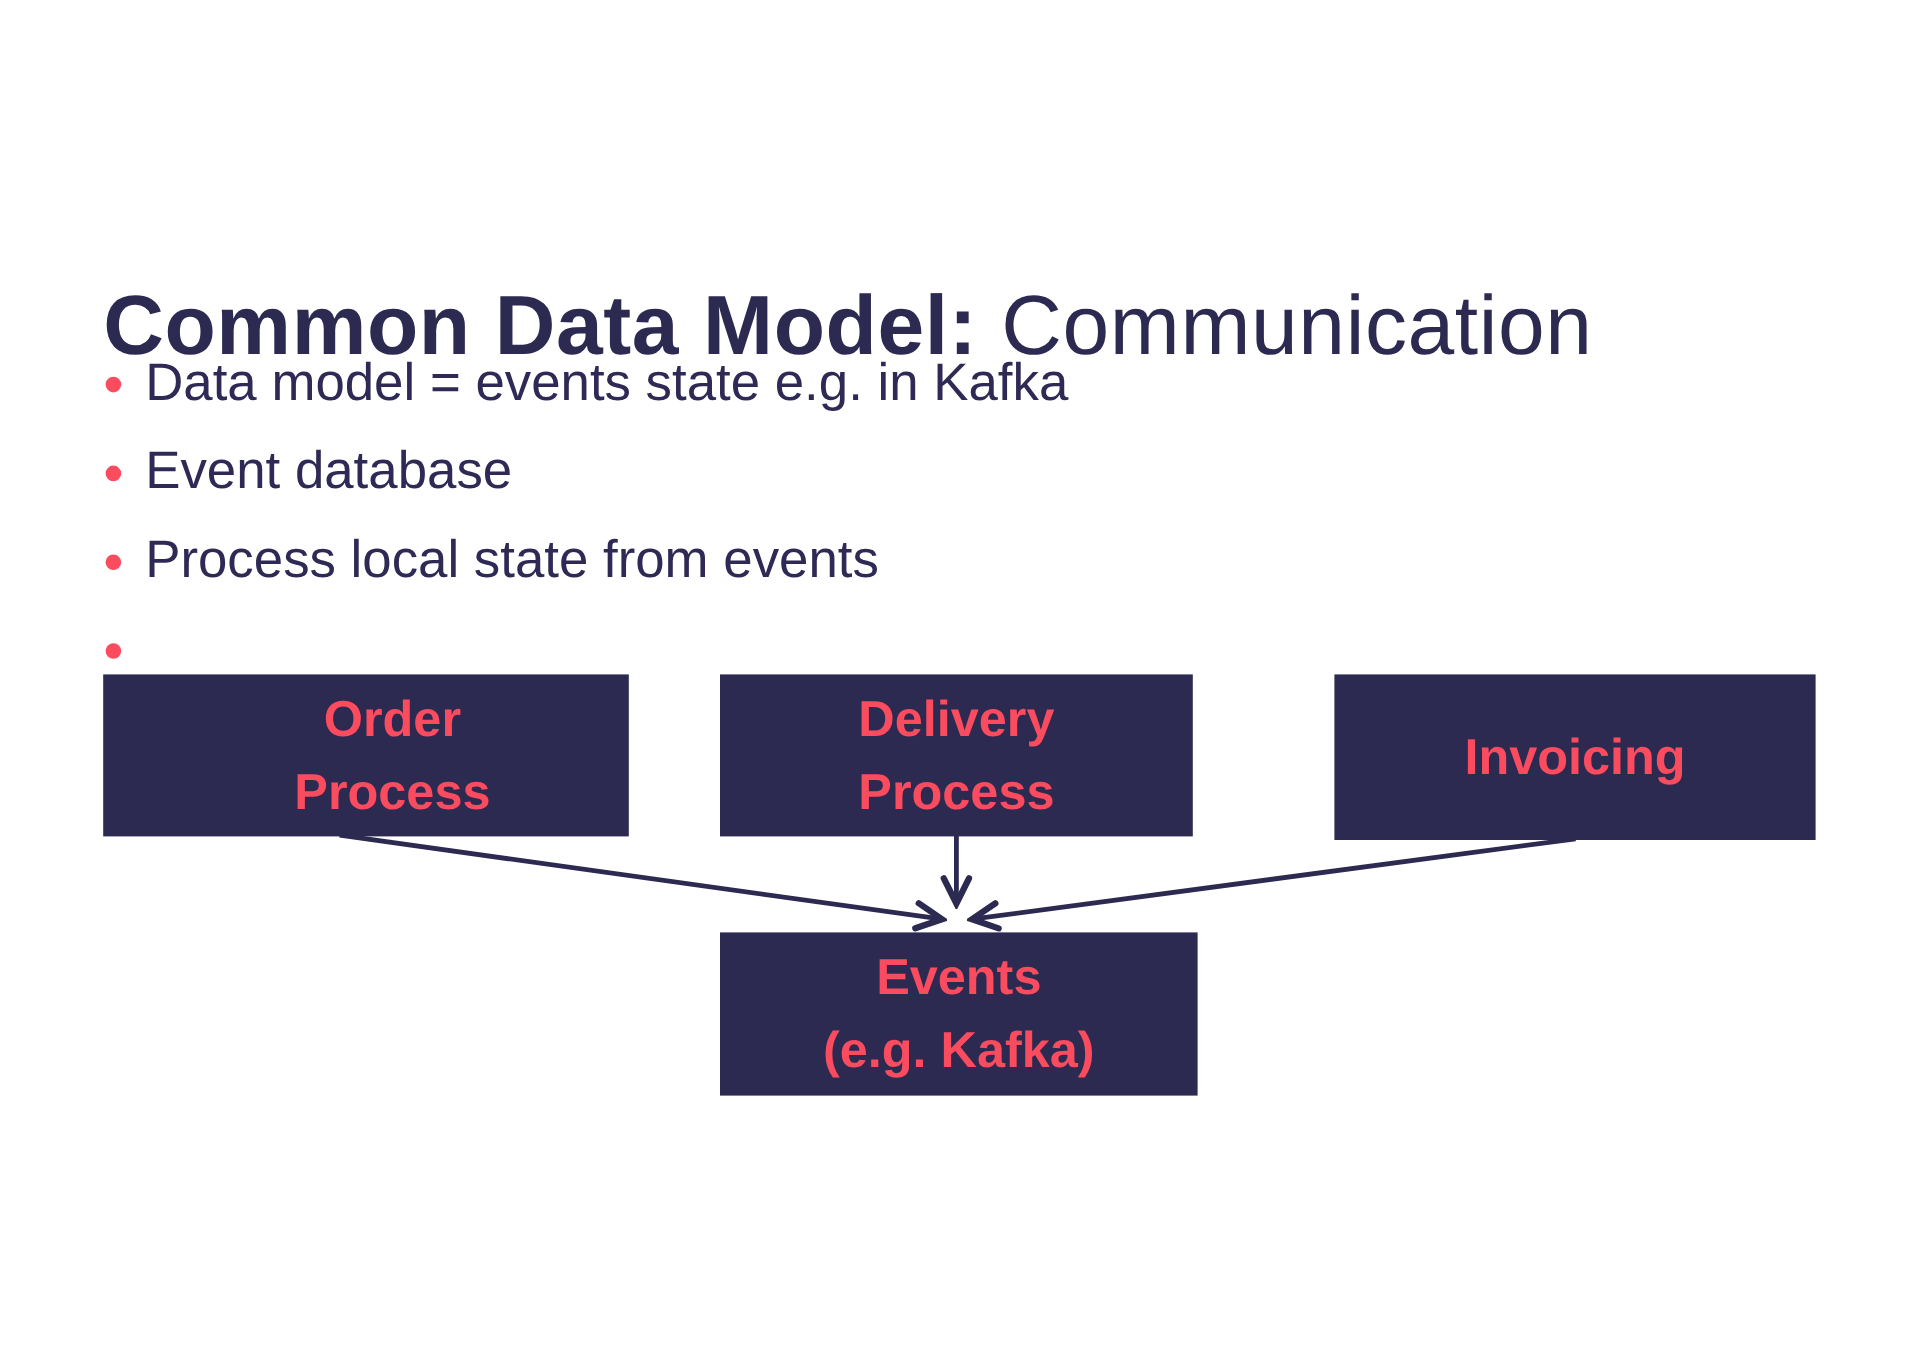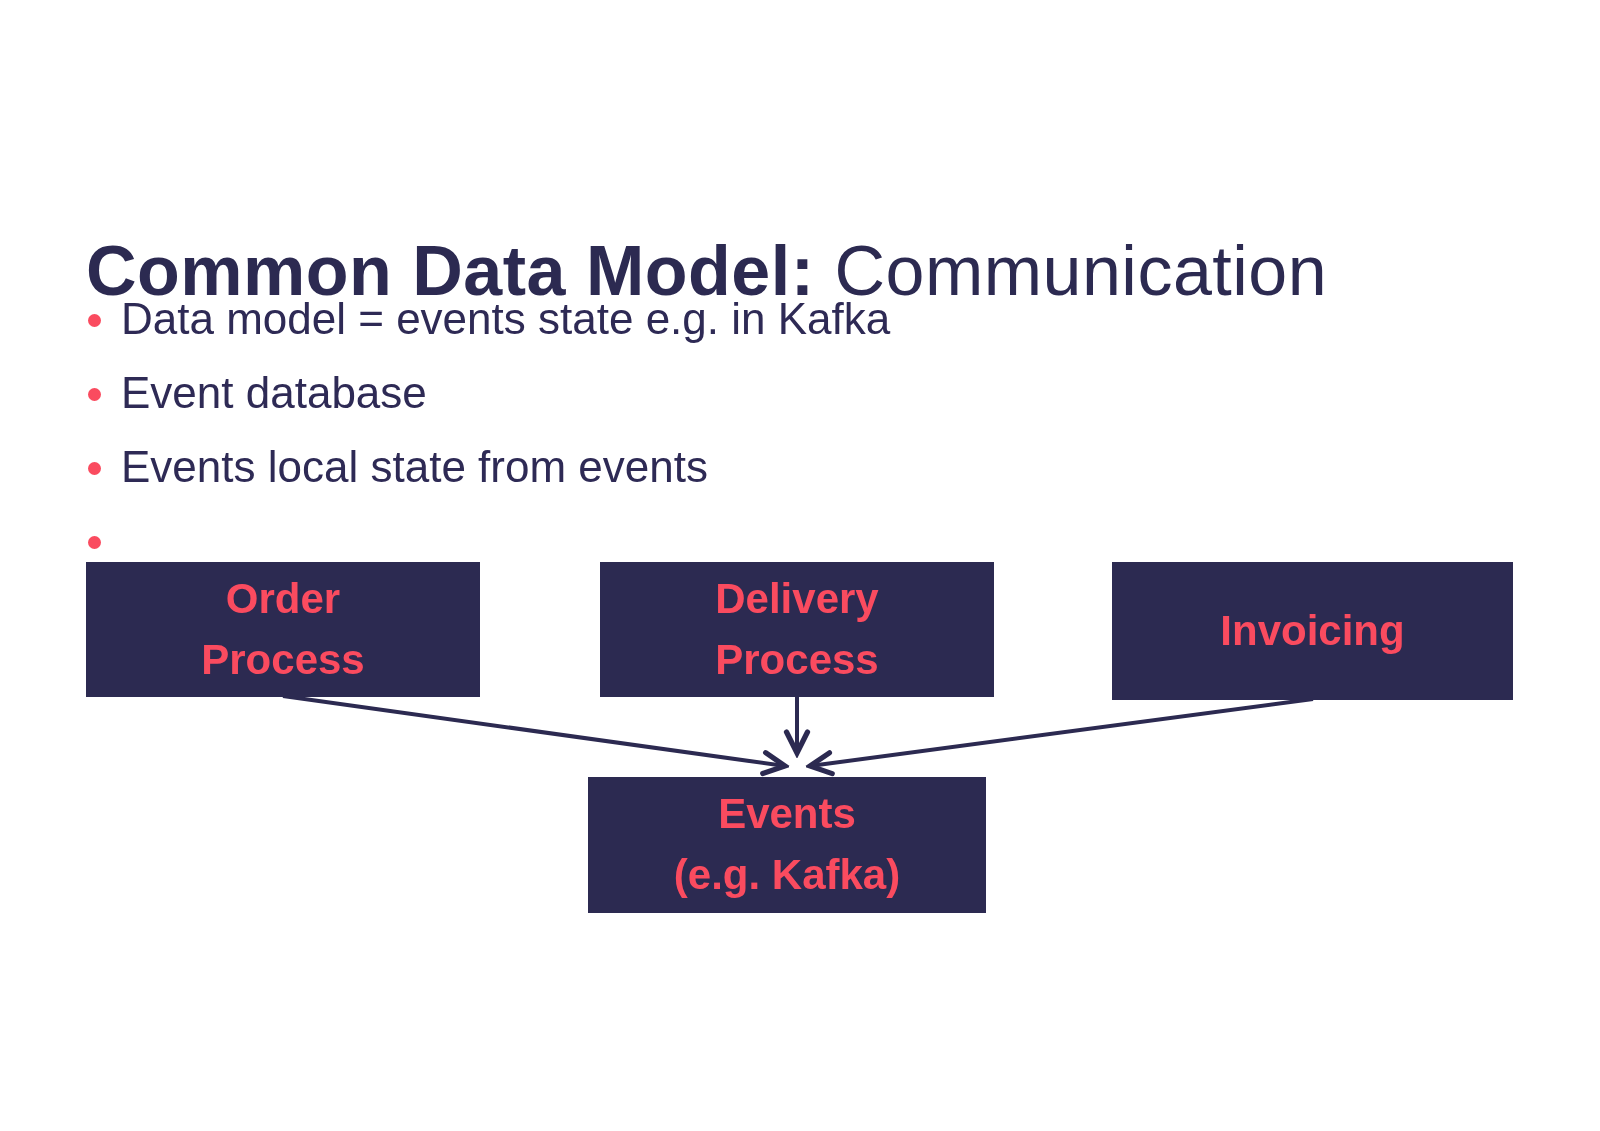--- a/index.html
+++ b/index.html
@@ -64,24 +64,24 @@
     color: #FA4B5F;
     display: flex;
     align-items: center;
     justify-content: center;
     text-align: center;
     font-weight: 700;
     font-size: 42px;
     line-height: 1.45;
     white-space: pre-line;
   }
-  .node-order     { left: 86px;   top: 562px; width: 394px; height: 135px; }
+  .node-order     { left: 86px;   top: 562px; width: 394px; height: 135px; padding-left: 44px; }
   .node-delivery  { left: 600px;  top: 562px; width: 394px; height: 135px; }
   .node-invoicing { left: 1112px; top: 562px; width: 401px; height: 138px; }
-  .node-events    { left: 588px;  top: 777px; width: 398px; height: 136px; }
+  .node-events    { left: 600px;  top: 777px; width: 398px; height: 136px; }
 
   
   .arrows {
     position: absolute;
     left: 0;
     top: 0;
     width: 1600px;
     height: 1131px;
     z-index: 2;
     pointer-events: none;
@@ -101,21 +101,21 @@
     <div class="bullet-row">
       <span class="dot"></span>
       <span class="bullet-text">Data model = events state e.g. in Kafka</span>
     </div>
     <div class="bullet-row">
       <span class="dot"></span>
       <span class="bullet-text">Event database</span>
     </div>
     <div class="bullet-row">
       <span class="dot"></span>
-      <span class="bullet-text">Events local state from events</span>
+      <span class="bullet-text">Process local state from events</span>
     </div>
     <div class="bullet-row">
       <span class="dot"></span>
     </div>
   </div>
 
   <svg class="arrows" viewBox="0 0 1600 1131" xmlns="http://www.w3.org/2000/svg">
     <defs>
       <marker id="arrowhead" viewBox="0 0 20 20" refX="17" refY="10" markerWidth="30" markerHeight="30" orient="auto" markerUnits="userSpaceOnUse">
         <path d="M3,3 L17,10 L3,17" fill="none" stroke="#2C2A51" stroke-width="3.5" stroke-linecap="round"></path>

